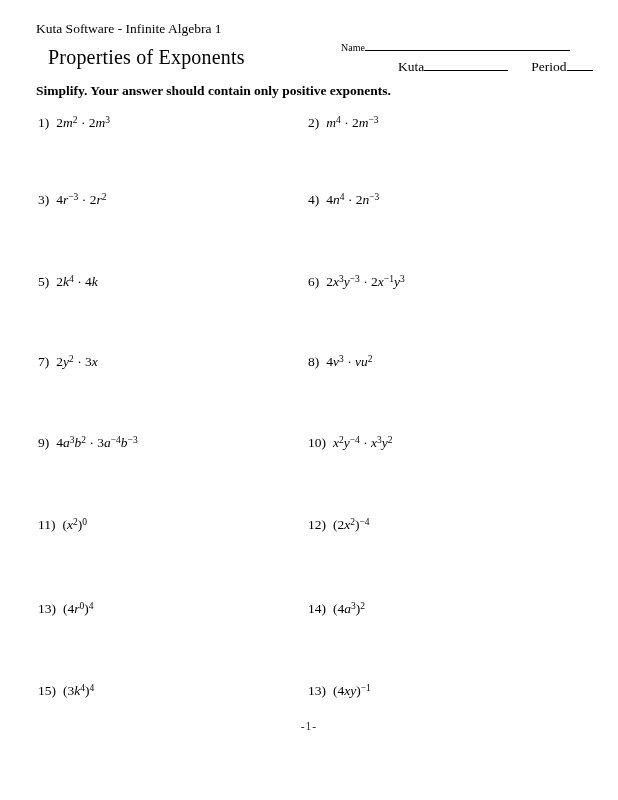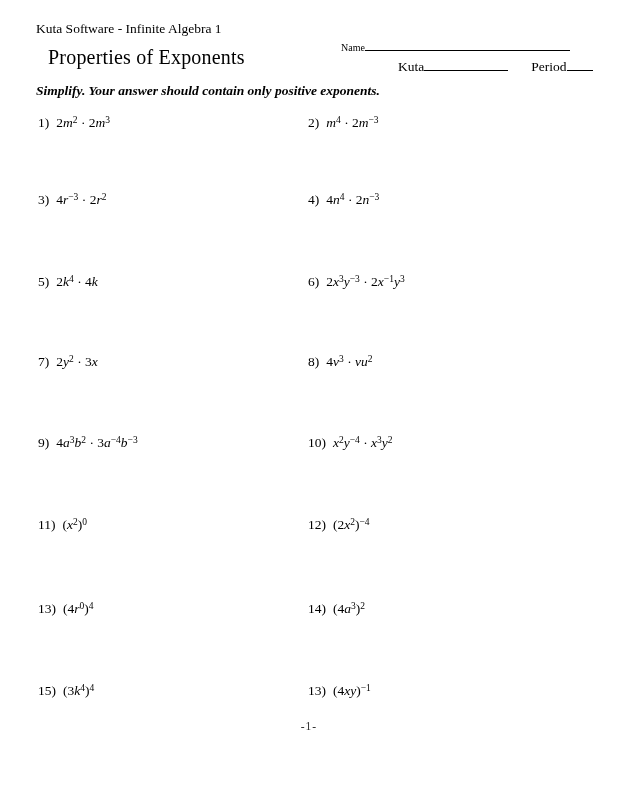--- a/index.html
+++ b/index.html
@@ -33,21 +33,21 @@
     position: absolute; left: 48px; top: 46px;
     font-size: 20px; letter-spacing: 0.2px;
   }
   .date-group {
     position: absolute; left: 398px; top: 58px;
     font-size: 13.5px; white-space: nowrap;
   }
   .period-label { margin-left: 23px; }
   .instructions {
     position: absolute; left: 36px; top: 83px;
-    font-size: 13.5px; font-weight: bold; font-style: italic;
+    font-size: 13.5px; font-weight: bold;
   }
   .problems {
     position: absolute; top: 106px; left: 0;
     width: 618px;
     display: grid;
     grid-template-columns: 308px 310px;
     grid-template-rows: 77px 82px 80px 81px 82px 84px 82px 60px;
     margin-top: 8px;
   }
   .problem {

